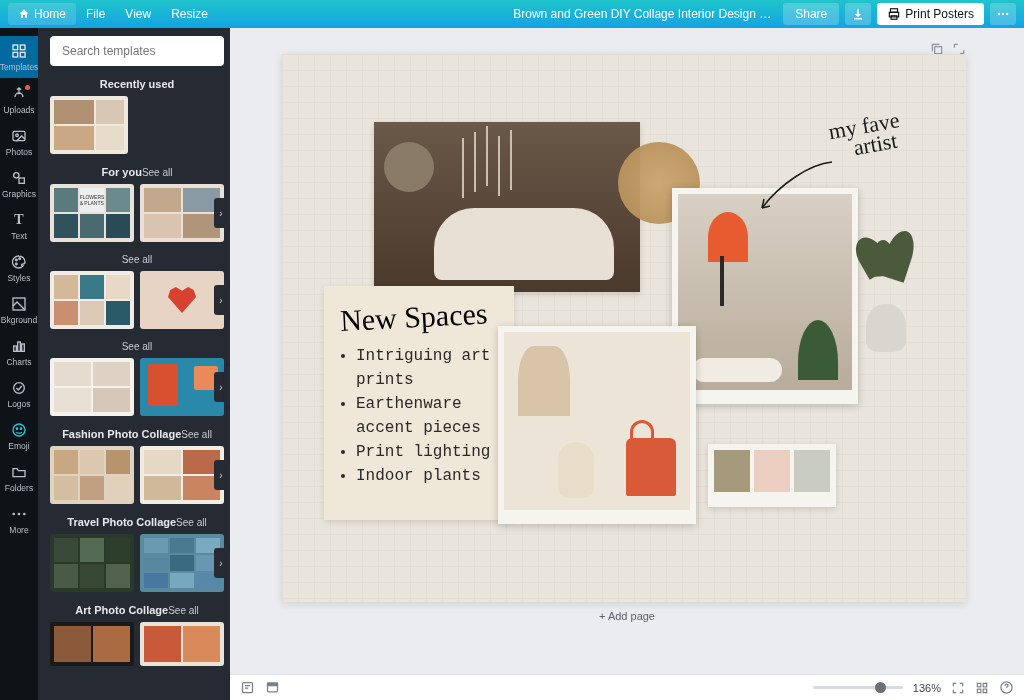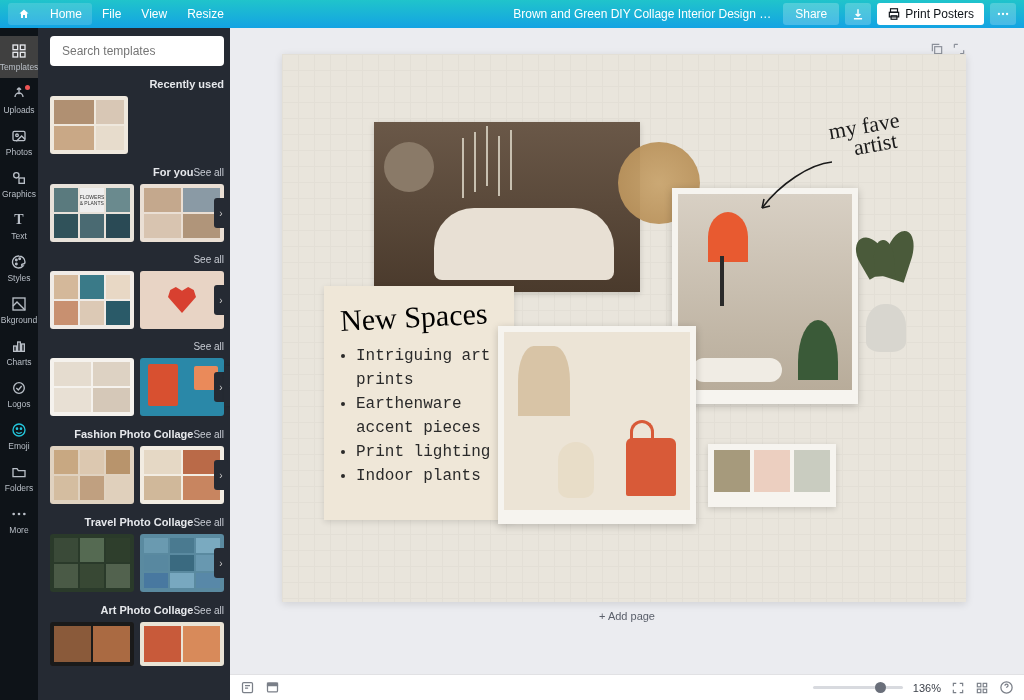--- a/index.html
+++ b/index.html
@@ -1,36 +1,36 @@
 <!DOCTYPE html>
 <html><head>
 <meta charset="utf-8">
 <style>
 * { margin: 0; padding: 0; box-sizing: border-box; }
 body { font-family: -apple-system, "Segoe UI", sans-serif; font-size: 12px; overflow: hidden; width: 1024px; height: 700px; background: #f5f5f7; }
 .topbar { height: 28px; background: linear-gradient(#20c4cb,#13a3e3); display: flex; align-items: center; padding: 0 8px; color: #fff; }
 .topbar .tbtn { padding: 4px 10px; font-size: 12px; cursor: pointer; border-radius: 3px; }
-.topbar .home { background: rgba(255,255,255,.15); display: flex; align-items: center; gap: 20px; }
+.topbar .home { background: rgba(255,255,255,.15); display: flex; align-items: center; gap: 4px; }
 .topbar .saved { color: rgba(255,255,255,.6); font-size: 12px; margin-left: 8px; margin-top: 42px; }
 .topbar .spacer { flex: 1; }
 .topbar .doc { color: #fff; font-size: 12px; max-width: 260px; white-space: nowrap; overflow: hidden; text-overflow: ellipsis; }
 .topbar .share { background: rgba(255,255,255,.22); padding: 4px 12px; border-radius: 3px; margin-left: 10px; cursor:pointer;}
 .topbar .dl { width: 26px; height: 22px; background: rgba(255,255,255,.22); border-radius: 3px; margin-left: 6px; display:flex; align-items:center; justify-content:center; cursor:pointer;}
 .topbar .print { background: #fff; color: #0e1318; padding: 4px 10px; border-radius: 3px; margin-left: 6px; display:flex; align-items:center; gap:4px; cursor:pointer;}
 .topbar .dots { width: 26px; height: 22px; background: rgba(255,255,255,.22); border-radius: 3px; margin-left: 6px; display:flex; align-items:center; justify-content:center; cursor:pointer;}
 .main { display: flex; height: 672px; }
 .rail { width: 38px; background: #0e1318; color: #b9bfc7; display:flex; flex-direction:column; align-items:center; padding-top:8px;}
 .rail-item { width:38px; display:flex; flex-direction:column; align-items:center; gap:2px; padding:6px 0; cursor:pointer; font-size:8.5px;}
-.rail-item.active { background:#404040; }
+.rail-item.active { background:#0369a1; }
 .rail-item .ri-icon { width:18px; height:18px; display:flex; align-items:center; justify-content:center;}
 .rail-item .dot { width:5px;height:5px;border-radius:50%;background:#e55; position:relative; top:-19px; left:8px;}
 .panel { width: 192px; background: #252a33; color: #e6e8ec; padding: 8px 6px 0 12px; overflow-y: hidden; position:relative;}
 .search { display:flex; align-items:center; background:#fff; border-radius:4px; height:30px; padding:0 6px; gap:6px; }
 .search input { flex:1; border:none; outline:none; font-size:12px; color:#555; }
-.sec-title { font-size:11px; font-weight:600; margin-top:12px; margin-bottom:6px; display:flex; justify-content:flex-end; align-items:center;}
+.sec-title { font-size:11px; font-weight:600; margin-top:12px; margin-bottom:6px; display:flex; justify-content:center; align-items:center;}
 .sec-title .seeall { font-weight:400; font-size:10px; color:#c8ccd4; cursor:pointer;}
 .row { display:flex; gap:6px; position:relative;}
 .thumb { background:#e8e2da; border-radius:3px; flex:1; height:58px; position:relative; overflow:hidden;}
 .thumb .grid { position:absolute; inset:4px; display:grid; gap:2px;}
 .chev { position:absolute; right:-4px; top:50%; transform:translateY(-50%); width:14px; height:30px; background:#252a33; border-radius:3px; display:flex; align-items:center; justify-content:center; color:#ccc; font-size:10px; cursor:pointer;}
 .panel-collapse { position:absolute; right:-8px; top:338px; width:14px; height:40px; background:#252a33; border-radius:0 6px 6px 0; display:flex; align-items:center; justify-content:center; color:#aaa; font-size:9px; cursor:pointer; box-shadow:2px 0 4px rgba(0,0,0,.2);}
 .editor { flex:1; display:flex; flex-direction:column; background:#ebecf0; position:relative;}
 .toolbar2 { height:34px; background:#fff; border-bottom:1px solid #e1e1e4; display:flex; align-items:center; padding:0 10px; gap:6px;}
 .anim-btn { display:flex; align-items:center; gap:6px; font-size:12px; color:#0e1318; cursor:pointer;}
 .canvas-area { flex:1; position:relative; overflow:hidden;}

